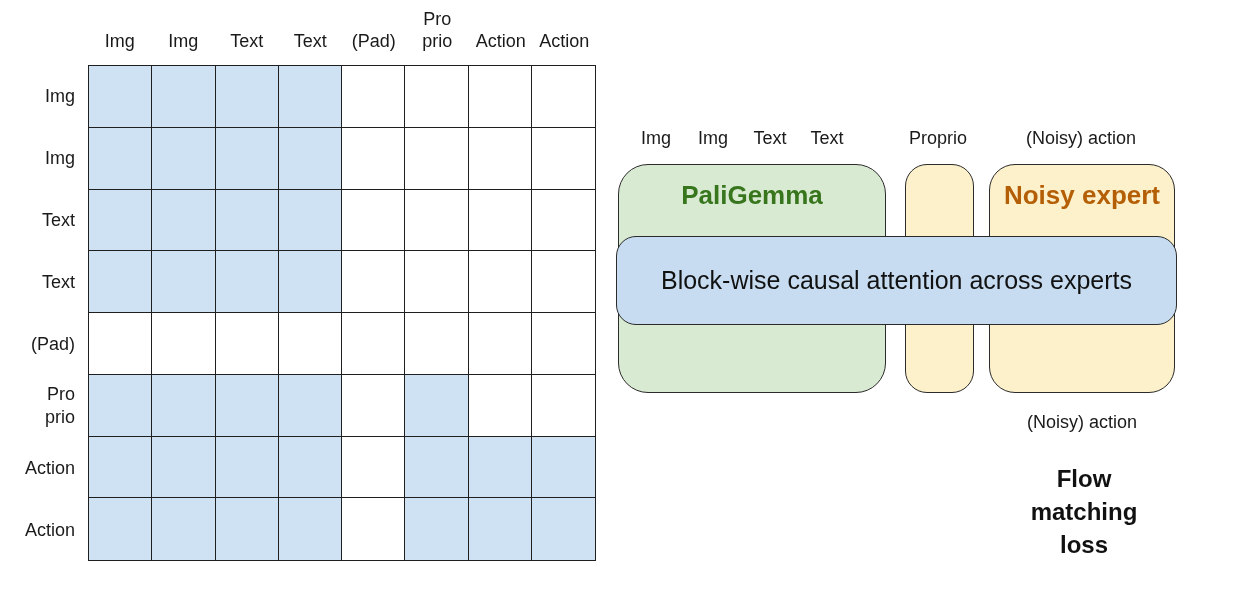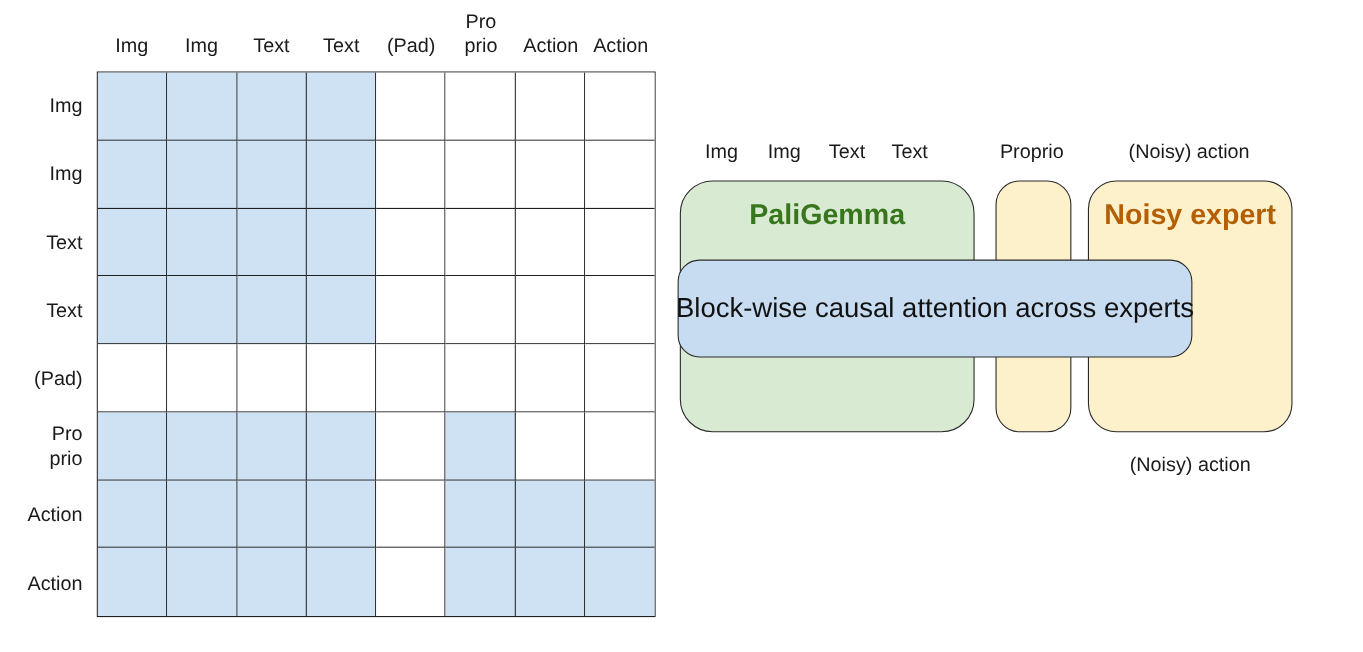--- a/index.html
+++ b/index.html
@@ -116,21 +116,21 @@
     font-size: 26px;
     line-height: 31px;
     white-space: nowrap;
   }
   .box.paligemma .box-title { color: var(--paligemma-text, #38761d); }
   .box.action-expert .box-title { color: var(--expert-text, #b45f06); }
 
   .banner {
     position: absolute;
     left: 616px; top: 236px;
-    width: 468px; height: 89px;
+    width: 561px; height: 89px;
     border: 1.6px solid #2b2b2b;
     border-radius: 20px;
     background: var(--banner-fill, #c7dcf0);
     display: flex;
     align-items: center;
     justify-content: center;
     font-size: 25px;
     color: #111111;
     white-space: nowrap;
   }
@@ -270,15 +270,17 @@
     <div class="box action-expert">
       <div class="box-title">Noisy expert</div>
     </div>
 
     <div class="banner">
       <span>Block-wise causal attention across experts</span>
     </div>
 
     <div class="bottom-label">(Noisy) action</div>
 
+    <div class="loss-label">Flow matching
+loss</div>
   </section>
 
 </div>
 
 </body></html>

